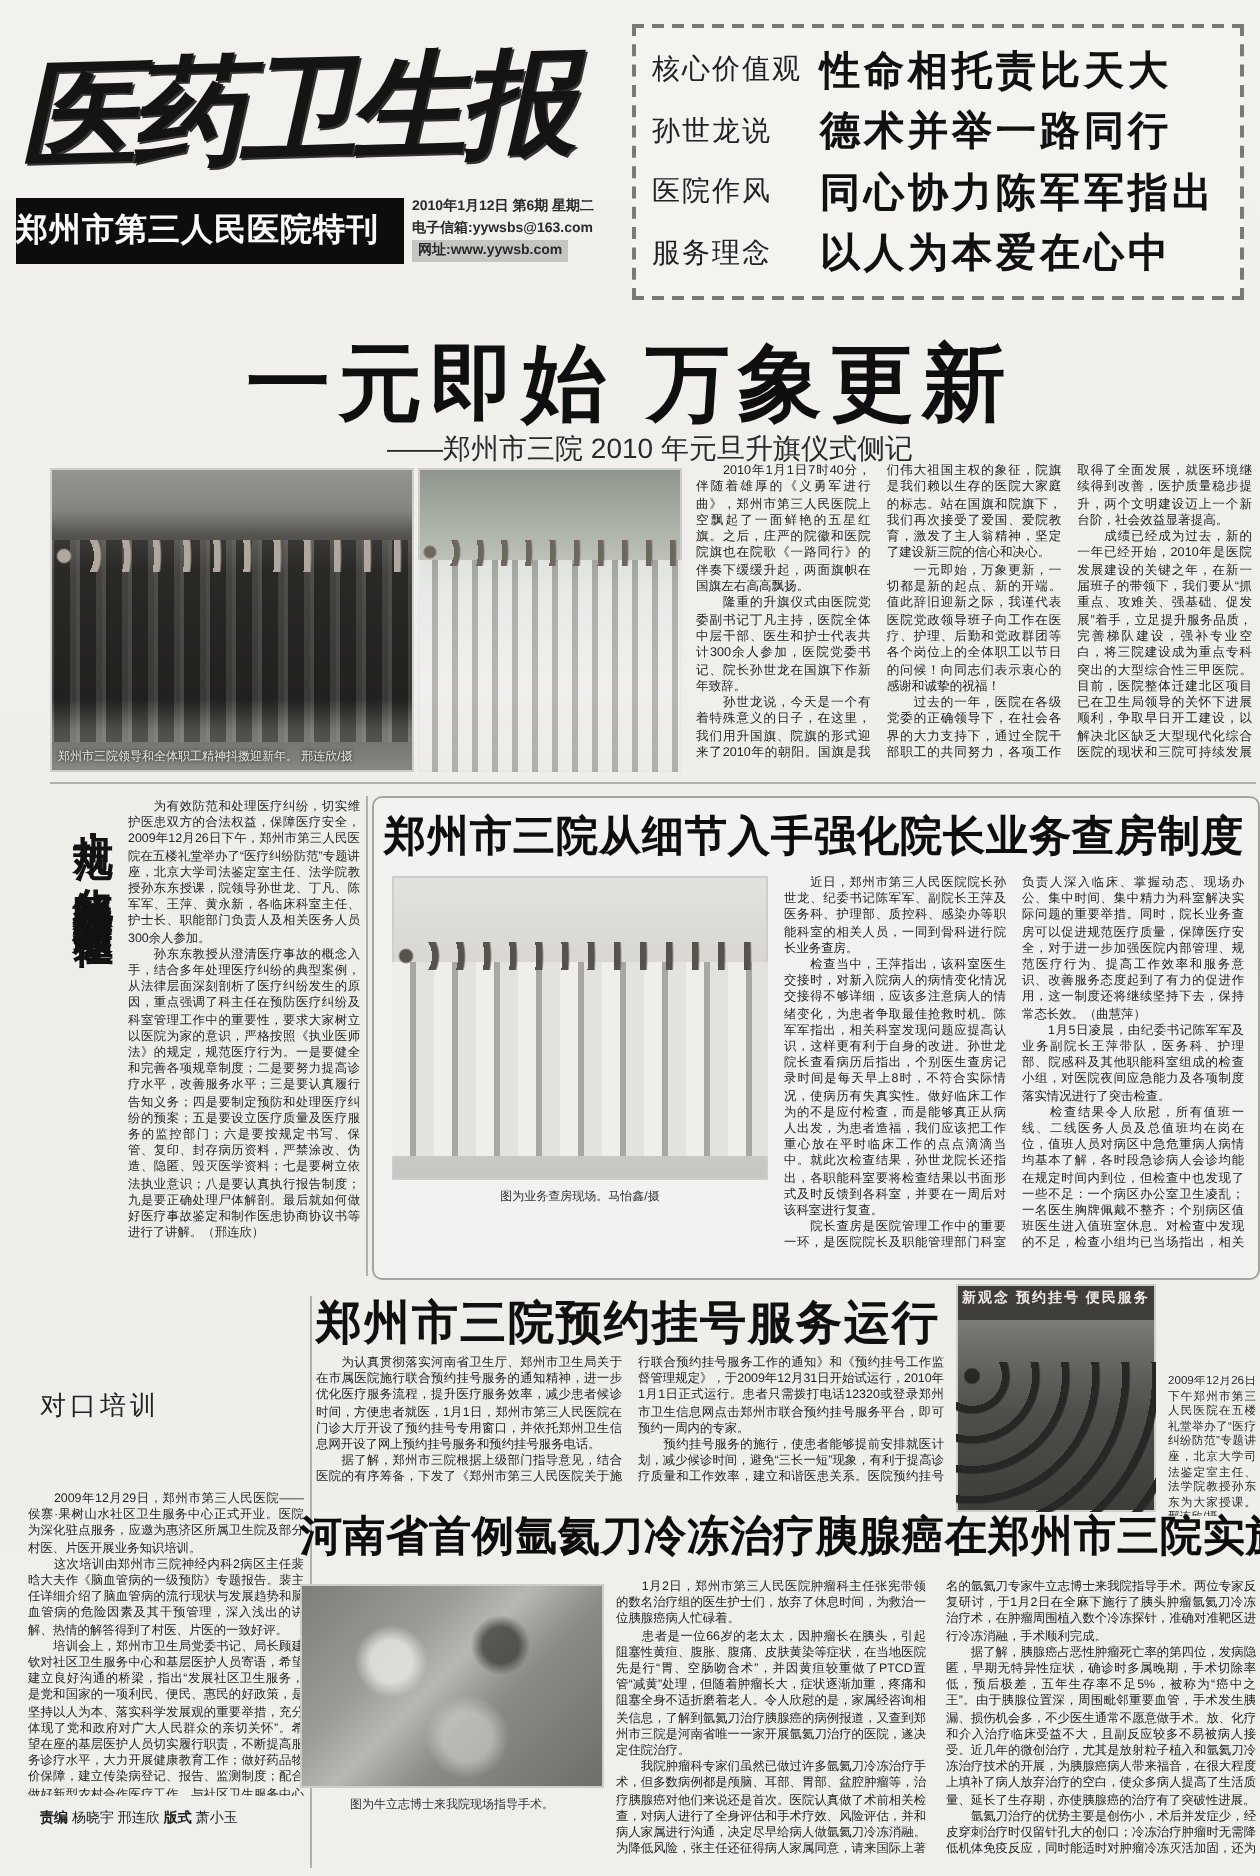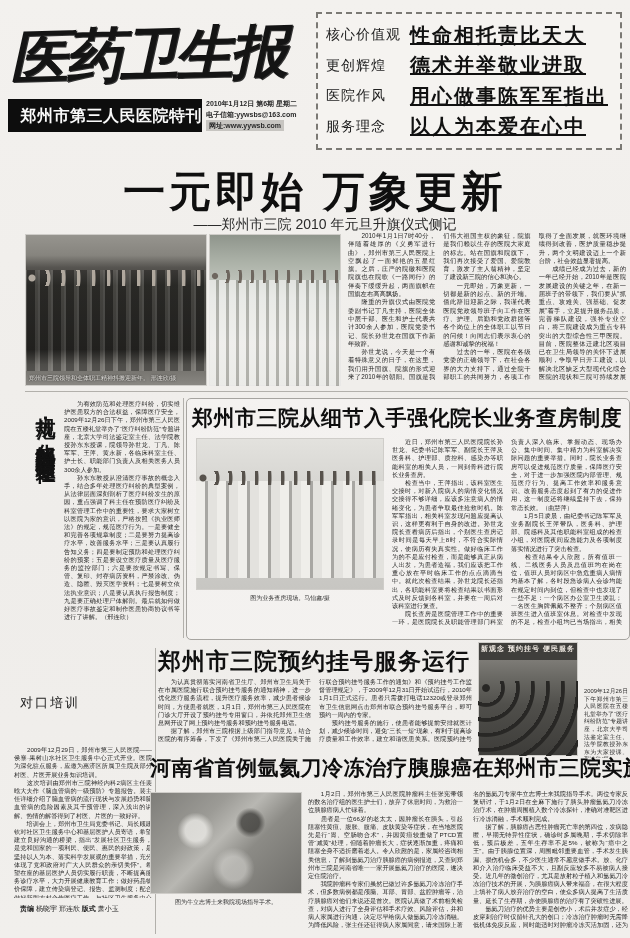--- a/index.html
+++ b/index.html
@@ -12,33 +12,33 @@
   .flow{white-space:pre-line;text-align:justify;}
   
   .masthead-title{
     left:10px;top:14px;width:305px;height:82px;
     font-family:"Liberation Serif",serif;font-weight:900;font-style:italic;
     font-size:58px;letter-spacing:-3px;line-height:82px;color:#141414;
     transform:rotate(-1.5deg);text-shadow:1px 1px 0 #333;white-space:nowrap;
   }
   .masthead-banner{
     left:8px;top:99px;width:194px;height:33px;background:#0d0d0d;color:#fafafa;
-    font-size:16px;font-weight:bold;line-height:33px;text-align:right;letter-spacing:.5px;
+    font-size:16px;font-weight:bold;line-height:33px;text-align:left;letter-spacing:.5px;
   }
   .masthead-meta{left:206px;top:98px;width:150px;font-size:7px;font-weight:bold;color:#2a2a2a;line-height:11px;}
   .masthead-meta .web{background:#c7c5c1;padding:0 3px;display:inline-block;}
   
   .values-box{
     left:316px;top:12px;width:306px;height:138px;border:2px dashed #7b7974;
     background:#f5f3f0;padding:6px 8px;box-sizing:border-box;
     display:flex;flex-direction:column;justify-content:space-around;
   }
   .vrow{display:flex;align-items:center;}
   .vlabel{width:84px;font-size:14px;color:#222;letter-spacing:1px;}
-  .vp{font-size:20px;font-weight:900;letter-spacing:2px;color:#111;text-decoration:underline;}
+  .vp{font-size:20px;font-weight:900;letter-spacing:2px;color:#111;}
   .vp+.vp{}
   
   .lead-headline{left:0;top:164px;width:630px;text-align:center;font-size:42px;font-weight:900;letter-spacing:4px;color:#0f0f0f;}
   .lead-subhead{left:10px;top:216px;width:630px;text-align:center;font-size:14px;color:#2b2b2b;}
   .lead-body{left:348px;top:232px;width:278px;height:156px;column-count:3;column-gap:8px;font-size:6.3px;line-height:8.3px;overflow:hidden;color:#242424;}
   .rule{background:#b2b0ab;}
   
   .photo{overflow:hidden;background:#9a9a96;box-shadow:0 0 0 1px #cfcdc9 inset;}
   .photo .caption-overlay{position:absolute;left:4px;bottom:3px;right:4px;font-size:6px;color:#e8e6e2;text-shadow:0 0 2px #000;}
   .ph-leaders{background:linear-gradient(180deg,#97958f 0%,#86847e 14%,#565450 22%,#3b3a36 34%,#2f2e2b 76%,#6f6d68 86%,#8b8984 100%);}
@@ -93,27 +93,27 @@
     <div class="web">网址:www.yywsb.com</div>
   </div>
 
   <div class="abs values-box">
     <div class="vrow">
       <span class="vlabel">核心价值观</span>
       <span class="vp">性命相托</span>
       <span class="vp">责比天大</span>
     </div>
     <div class="vrow">
-      <span class="vlabel">更创辉煌</span>
+      <span class="vlabel">孙世龙说</span>
       <span class="vp">德术并举</span>
-      <span class="vp">敬业进取</span>
+      <span class="vp">一路同行</span>
     </div>
     <div class="vrow">
       <span class="vlabel">医院作风</span>
-      <span class="vp">用心做事</span>
+      <span class="vp">同心协力</span>
       <span class="vp">陈军军指出</span>
     </div>
     <div class="vrow">
       <span class="vlabel">服务理念</span>
       <span class="vp">以人为本</span>
       <span class="vp">爱在心中</span>
     </div>
   </div>
 
   <div class="abs lead-headline">一元即始 万象更新</div>

